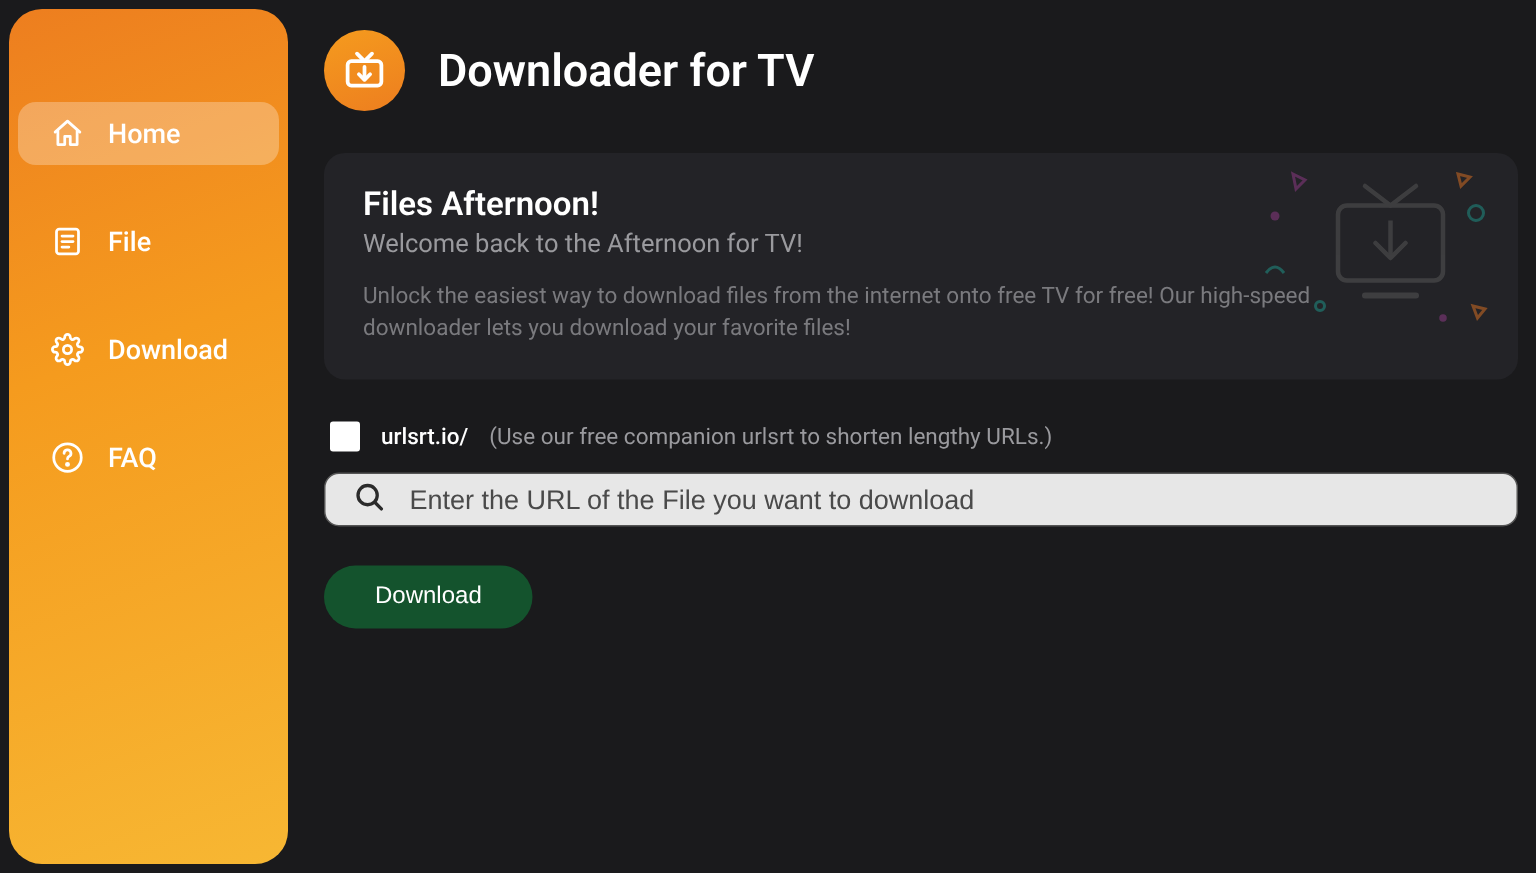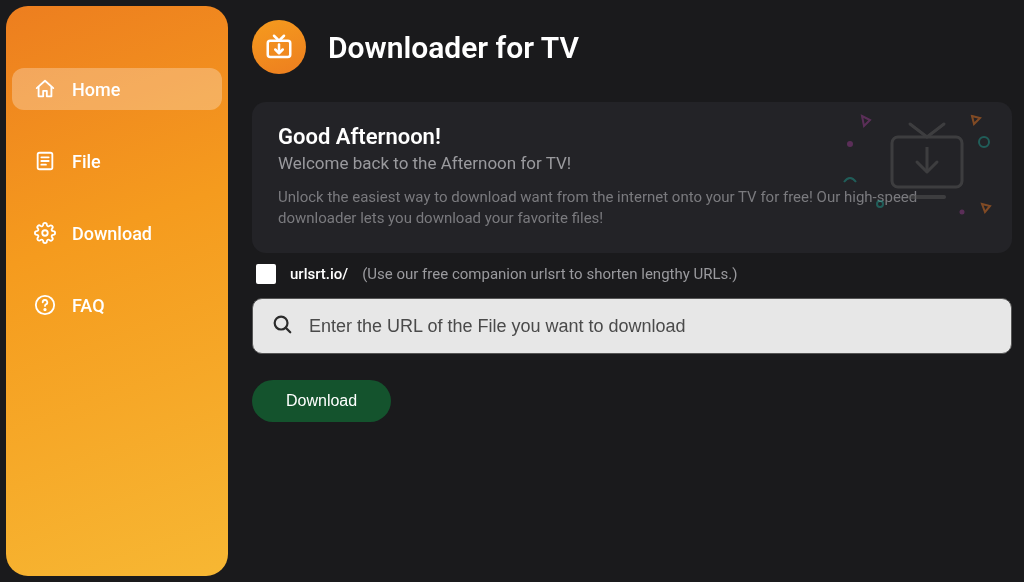--- a/index.html
+++ b/index.html
@@ -1,21 +1,21 @@
 <!DOCTYPE html>
 <html><head>
 <meta charset="utf-8">
 <style>
   * { box-sizing: border-box; margin: 0; padding: 0; }
   html, body { width: 1024px; height: 582px; overflow: hidden; font-family: -apple-system, BlinkMacSystemFont, "Segoe UI", Roboto, sans-serif; }
   body { background: #1a1a1c; display: flex; }
 
   
   .sidebar {
-    width: 222px;
+    width: 186px;
     margin: 6px 0 6px 6px;
     border-radius: 22px;
     background: linear-gradient(160deg, #ed7e1f 0%, #f59b1e 40%, #f7b733 100%);
     padding-top: 62px;
     display: flex;
     flex-direction: column;
     gap: 30px;
   }
   .nav-item {
     display: flex;
@@ -54,31 +54,31 @@
   }
   .welcome h2 { font-size: 22px; font-weight:600; color:#fff; margin-bottom:4px; }
   .welcome .sub { font-size: 17px; color:#9a9a9e; margin-bottom:14px; }
   .welcome .desc { font-size: 15px; color:#7a7a7e; max-width: 640px; line-height:1.4; }
   .welcome-deco {
     position:absolute; right:10px; top:10px; width:170px; height:110px;
     opacity:.55; pointer-events:none;
   }
 
   .shortener-row {
-    display:flex; align-items:center; gap:14px; margin:11px 0 14px 4px;
+    display:flex; align-items:center; gap:14px; margin:28px 0 14px 4px;
     font-size:15px;
   }
   .checkbox {
     width:20px; height:20px; background:#fff; border-radius:2px; cursor:pointer;
   }
   .shortener-label { color:#fff; font-weight:500; }
   .shortener-hint { color:#9a9a9e; }
 
   .url-bar {
-    background:#e7e7e7; border-radius:10px; height:56px;
+    background:#e7e7e7; border-radius:10px; height:36px;
     display:flex; align-items:center; gap:16px; padding:0 18px;
     border:1px solid #555;
   }
   .url-bar svg { stroke:#2b2b2b; }
   .url-input {
     flex:1; border:none; outline:none; background:transparent;
     font-size:18px; color:#2b2b2b;
   }
   .url-input::placeholder { color:#4a4a4a; }
 
@@ -143,23 +143,23 @@
         <rect x="3" y="7" width="18" height="13" rx="2"></rect>
         <polyline points="8 3 12 7 16 3"></polyline>
         <line x1="12" y1="10" x2="12" y2="16"></line>
         <polyline points="9 14 12 17 15 14"></polyline>
       </svg>
     </div>
     <h1 class="app-title">Downloader for TV</h1>
   </div>
 
   <section class="welcome">
-    <h2>Good Afternoon!</h2>
+    <h2>Files Afternoon!</h2>
     <div class="sub">Welcome back to the Afternoon for TV!</div>
-    <div class="desc">Unlock the easiest way to download want from the internet onto your TV for free! Our high-speed downloader lets you download your favorite files!</div>
+    <div class="desc">Unlock the easiest way to download files from the internet onto free TV for free! Our high-speed downloader lets you download your favorite files!</div>
 
     <svg class="welcome-deco" viewBox="0 0 170 110">
       <rect x="60" y="25" width="70" height="50" rx="6" fill="none" stroke="#555" stroke-width="3"></rect>
       <polyline points="78,12 95,25 112,12" fill="none" stroke="#555" stroke-width="3" stroke-linecap="round" stroke-linejoin="round"></polyline>
       <line x1="95" y1="35" x2="95" y2="58" stroke="#555" stroke-width="3"></line>
       <polyline points="85,50 95,60 105,50" fill="none" stroke="#555" stroke-width="3" stroke-linecap="round" stroke-linejoin="round"></polyline>
       <line x1="78" y1="85" x2="112" y2="85" stroke="#555" stroke-width="4" stroke-linecap="round"></line>
       <circle cx="18" cy="32" r="3" fill="#8a3a82"></circle>
       <circle cx="152" cy="30" r="5" fill="none" stroke="#1f8f84" stroke-width="2"></circle>
       <polygon points="140,4 148,6 142,12" fill="none" stroke="#d06c23" stroke-width="2"></polygon>

